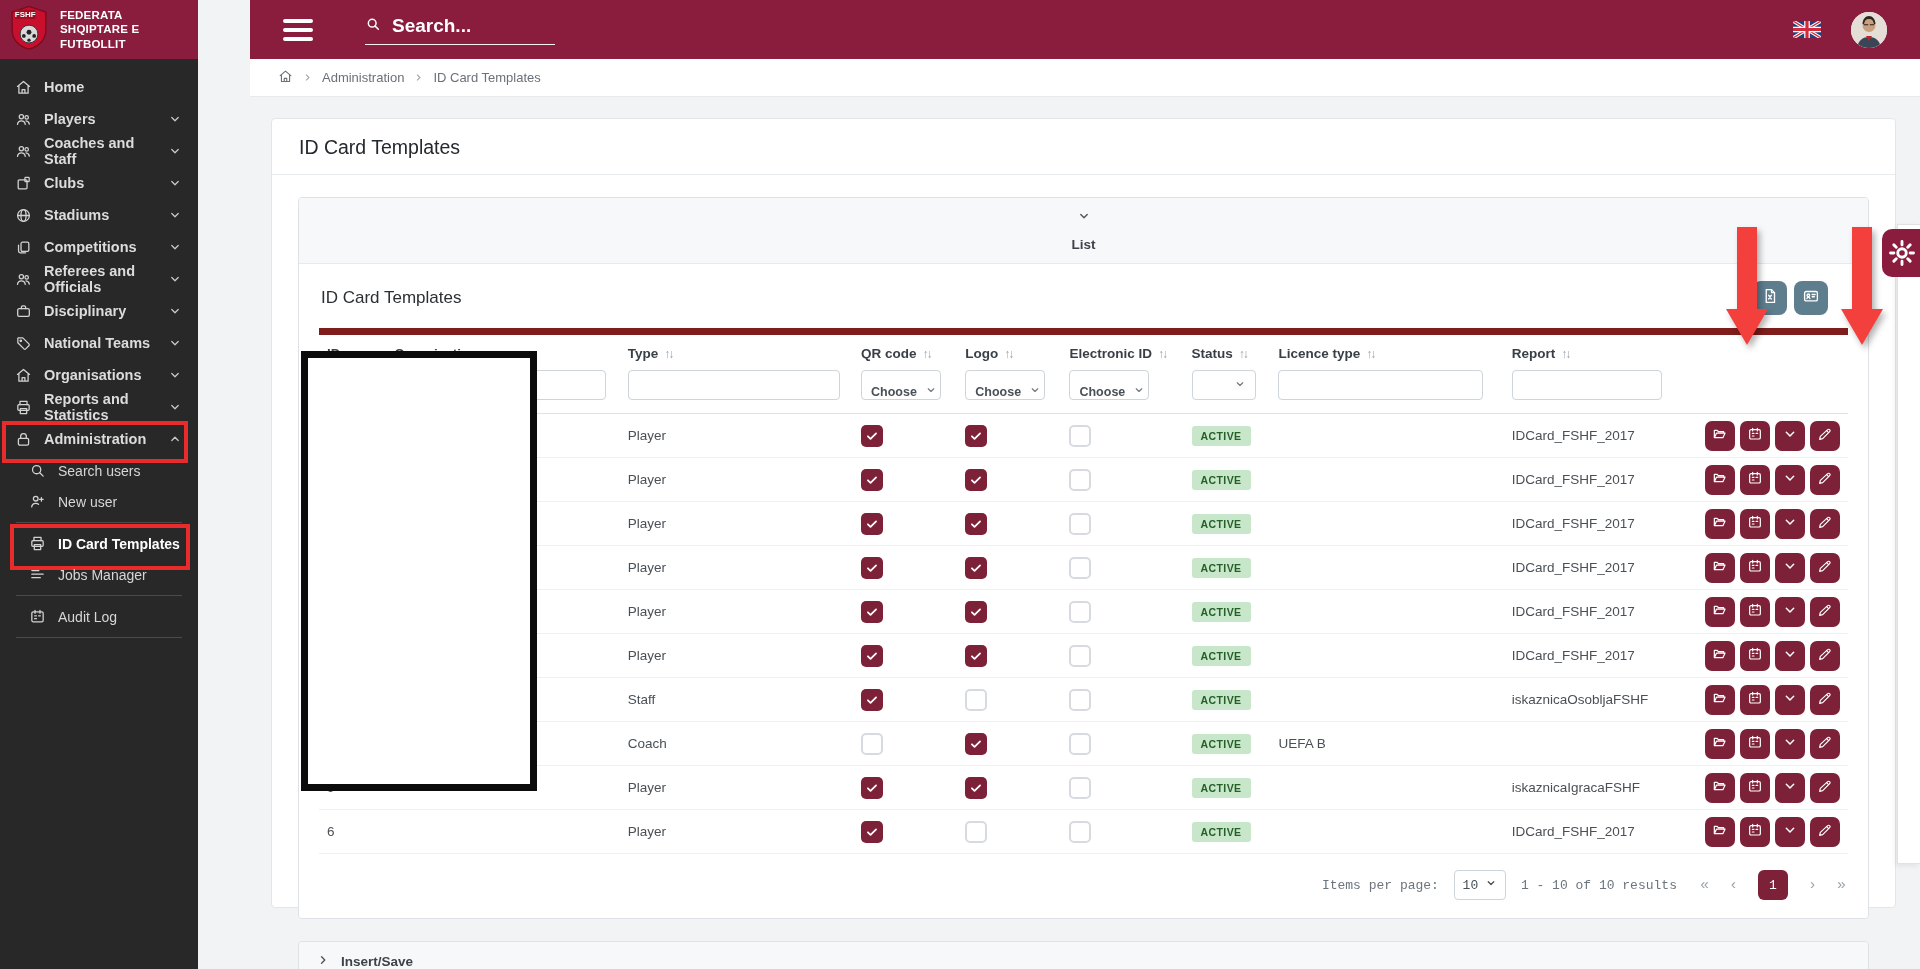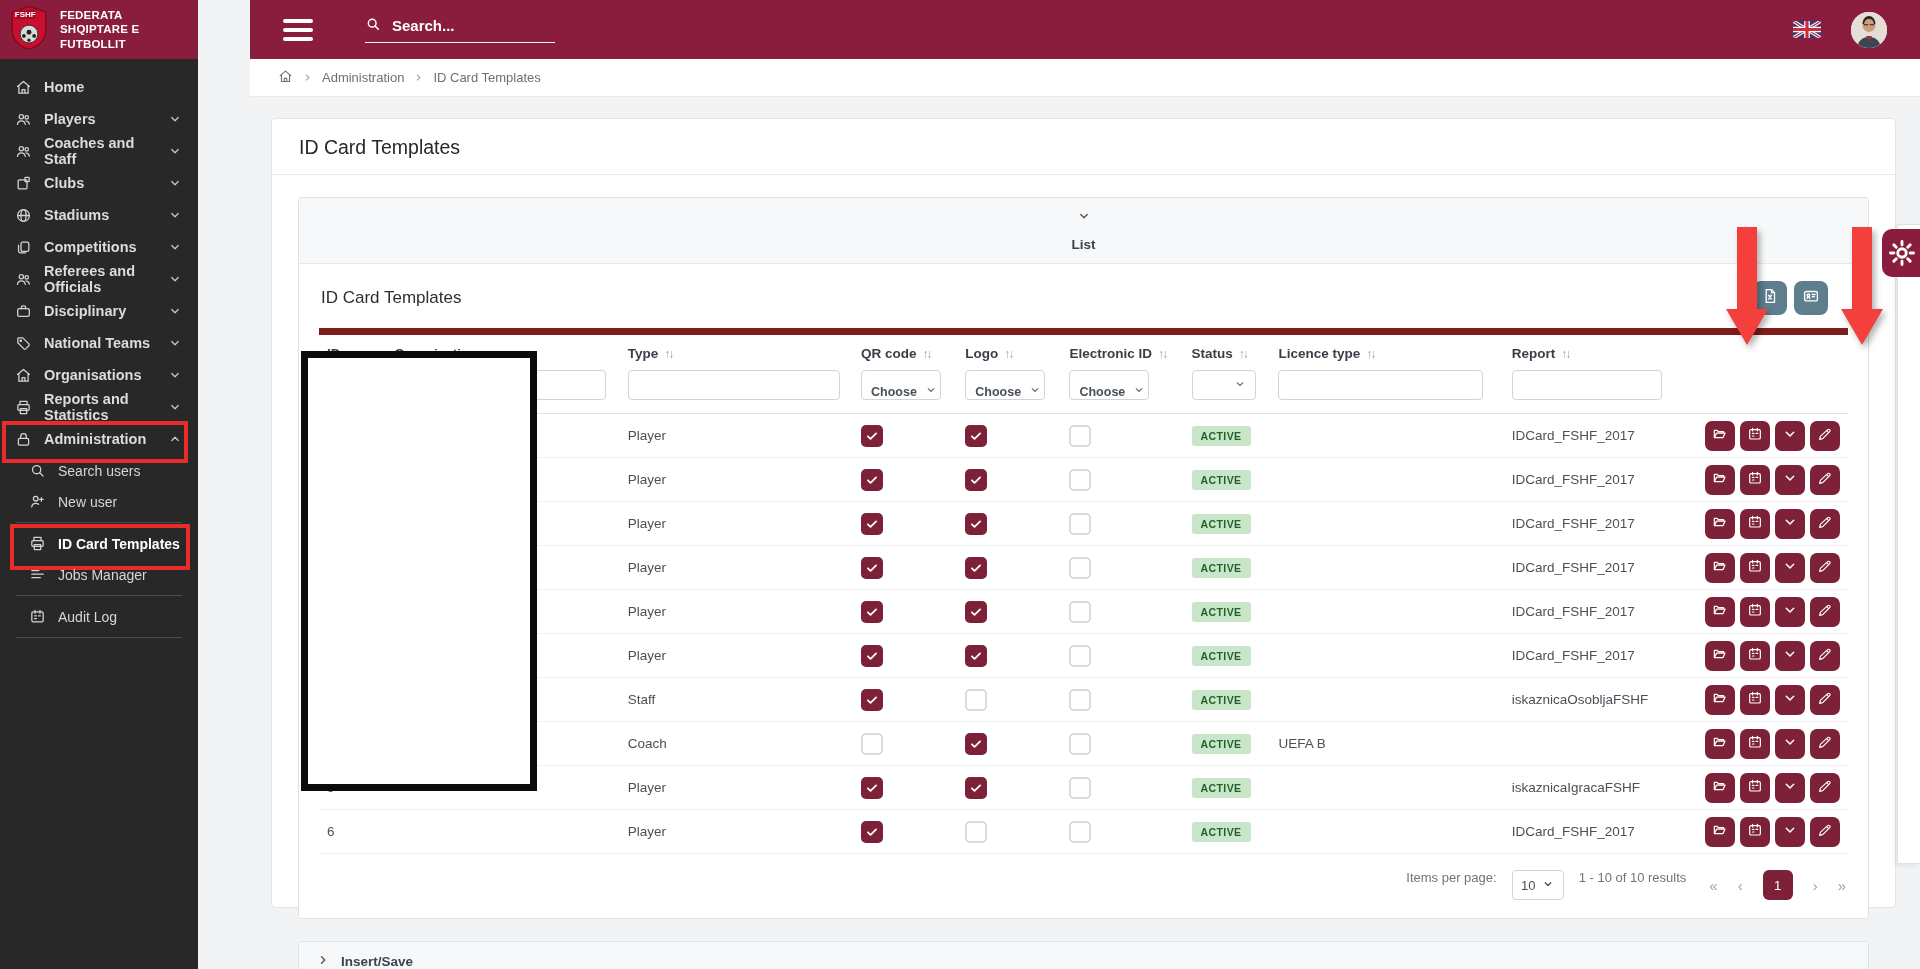--- a/index.html
+++ b/index.html
@@ -28,21 +28,21 @@
   .side-item.sub{padding-left:28px;font-weight:400;font-size:14px;color:#d6d6d6;height:31px;}
   .side-item.active{color:#fff;font-weight:700;}
   .side-divider{height:1px;background:#4b4b4b;margin:5px 16px;}
   .side-item.hl-admin::after{content:"";position:absolute;left:2px;top:-2px;height:34px;width:178px;border:4px solid #e82c2c;pointer-events:none;}
   .side-item.hl-sub::after{content:"";position:absolute;left:10px;top:-4px;height:38px;width:172px;border:4px solid #e82c2c;pointer-events:none;}
 
   
   .topbar{position:absolute;left:250px;top:0;width:1670px;height:59px;background:var(--maroon);display:flex;align-items:center;color:#fff;z-index:3;}
   .hamburger{margin-left:33px;width:30px;display:flex;flex-direction:column;gap:5px;cursor:pointer;}
   .hamburger span{display:block;height:4px;border-radius:2px;background:#fff;}
-  .searchbox{margin-left:52px;display:flex;align-items:center;gap:11px;border-bottom:1px solid rgba(255,255,255,.95);padding-bottom:7px;width:190px;font-size:15px;font-weight:600;}
+  .searchbox{margin-left:52px;display:flex;align-items:center;gap:11px;border-bottom:1px solid rgba(255,255,255,.95);padding-bottom:7px;width:190px;font-size:19px;font-weight:600;}
   .searchbox svg{width:16px;height:16px;}
   .topbar-right{margin-left:auto;margin-right:33px;display:flex;align-items:center;gap:30px;}
   .flag{width:28px;height:17px;border-radius:2px;overflow:hidden;cursor:pointer;}
   .avatar{width:36px;height:36px;border-radius:50%;overflow:hidden;background:#e9e2da;cursor:pointer;}
 
   
   .crumbbar{position:absolute;left:250px;top:59px;width:1670px;height:38px;background:#fff;border-bottom:1px solid #e9e9e9;display:flex;align-items:center;gap:9px;padding-left:28px;font-size:13px;color:#6a7178;z-index:2;}
   .crumbbar .c-sep{color:#9aa2ab;display:flex;}
   .crumbbar .c-sep svg{width:11px;height:11px;}
   .crumbbar .c-home svg{width:15px;height:15px;color:#6a7178;}
@@ -82,21 +82,21 @@
   .badge{display:inline-block;background:#c8e6c9;color:#256029;font-size:10.5px;font-weight:700;padding:4px 9px;border-radius:3px;letter-spacing:.4px;}
   .cbx{width:22px;height:22px;border-radius:5px;display:flex;align-items:center;justify-content:center;cursor:pointer;}
   .cbx.on{background:var(--maroon-btn);}
   .cbx.on svg{width:14px;height:14px;}
   .cbx.off{background:#fff;border:2px solid #d7dbdf;}
   .act{display:flex;gap:5px;justify-content:flex-end;}
   .act-btn{width:30px;height:30px;border-radius:7px;background:var(--maroon-btn);color:#fff;display:flex;align-items:center;justify-content:center;cursor:pointer;}
   .act-btn svg{width:16px;height:16px;}
 
   
-  .paginator{display:flex;align-items:flex-start;justify-content:flex-end;gap:15px;padding:16px 2px 14px;color:#6c757d;font-size:13px;}
+  .paginator{display:flex;align-items:center;justify-content:flex-end;gap:15px;padding:16px 2px 14px;color:#6c757d;font-size:13px;font-family:Liberation Mono, monospace;}
   .pp-select{width:52px;height:30px;border:1px solid #ced4da;border-radius:4px;display:flex;align-items:center;justify-content:center;gap:7px;color:#495057;cursor:pointer;}
   .pp-select svg{width:12px;height:12px;}
   .pg-nav{display:flex;align-items:center;gap:20px;color:#9aa2ab;font-size:15px;margin-left:8px;}
   .pg-ctl{cursor:pointer;}
   .pg-page{width:30px;height:30px;background:var(--maroon-btn);color:#fff;border-radius:6px;display:flex;align-items:center;justify-content:center;font-size:13px;cursor:pointer;}
   .results{font-size:13px;color:#6c757d;}
 
   .insert-panel{margin-bottom:24px;}
 
   

